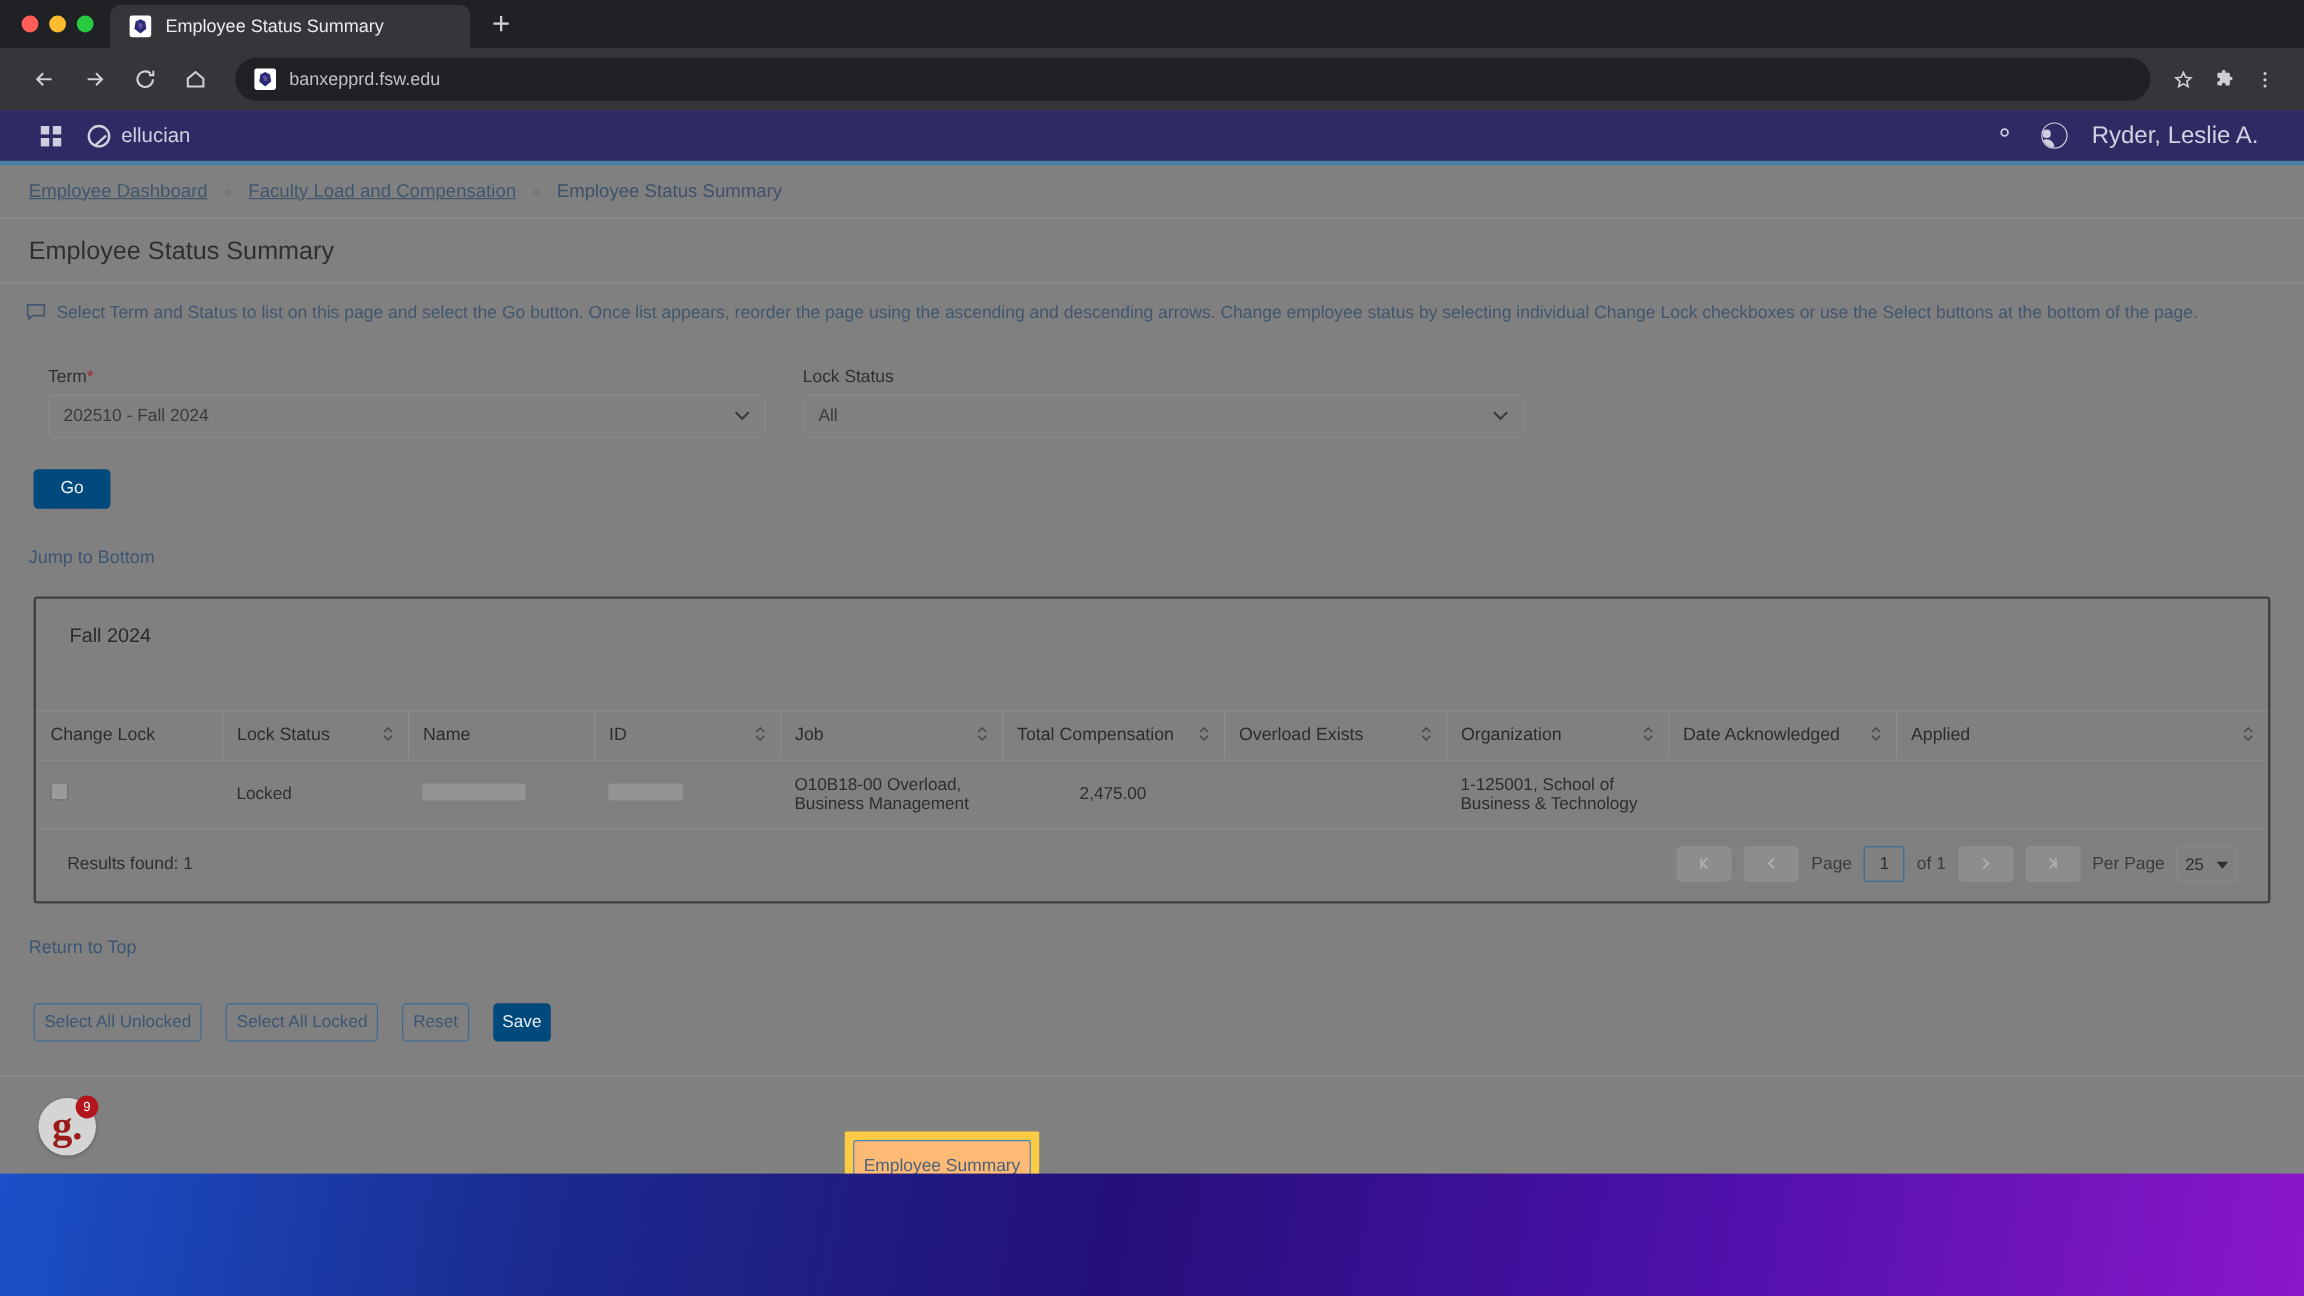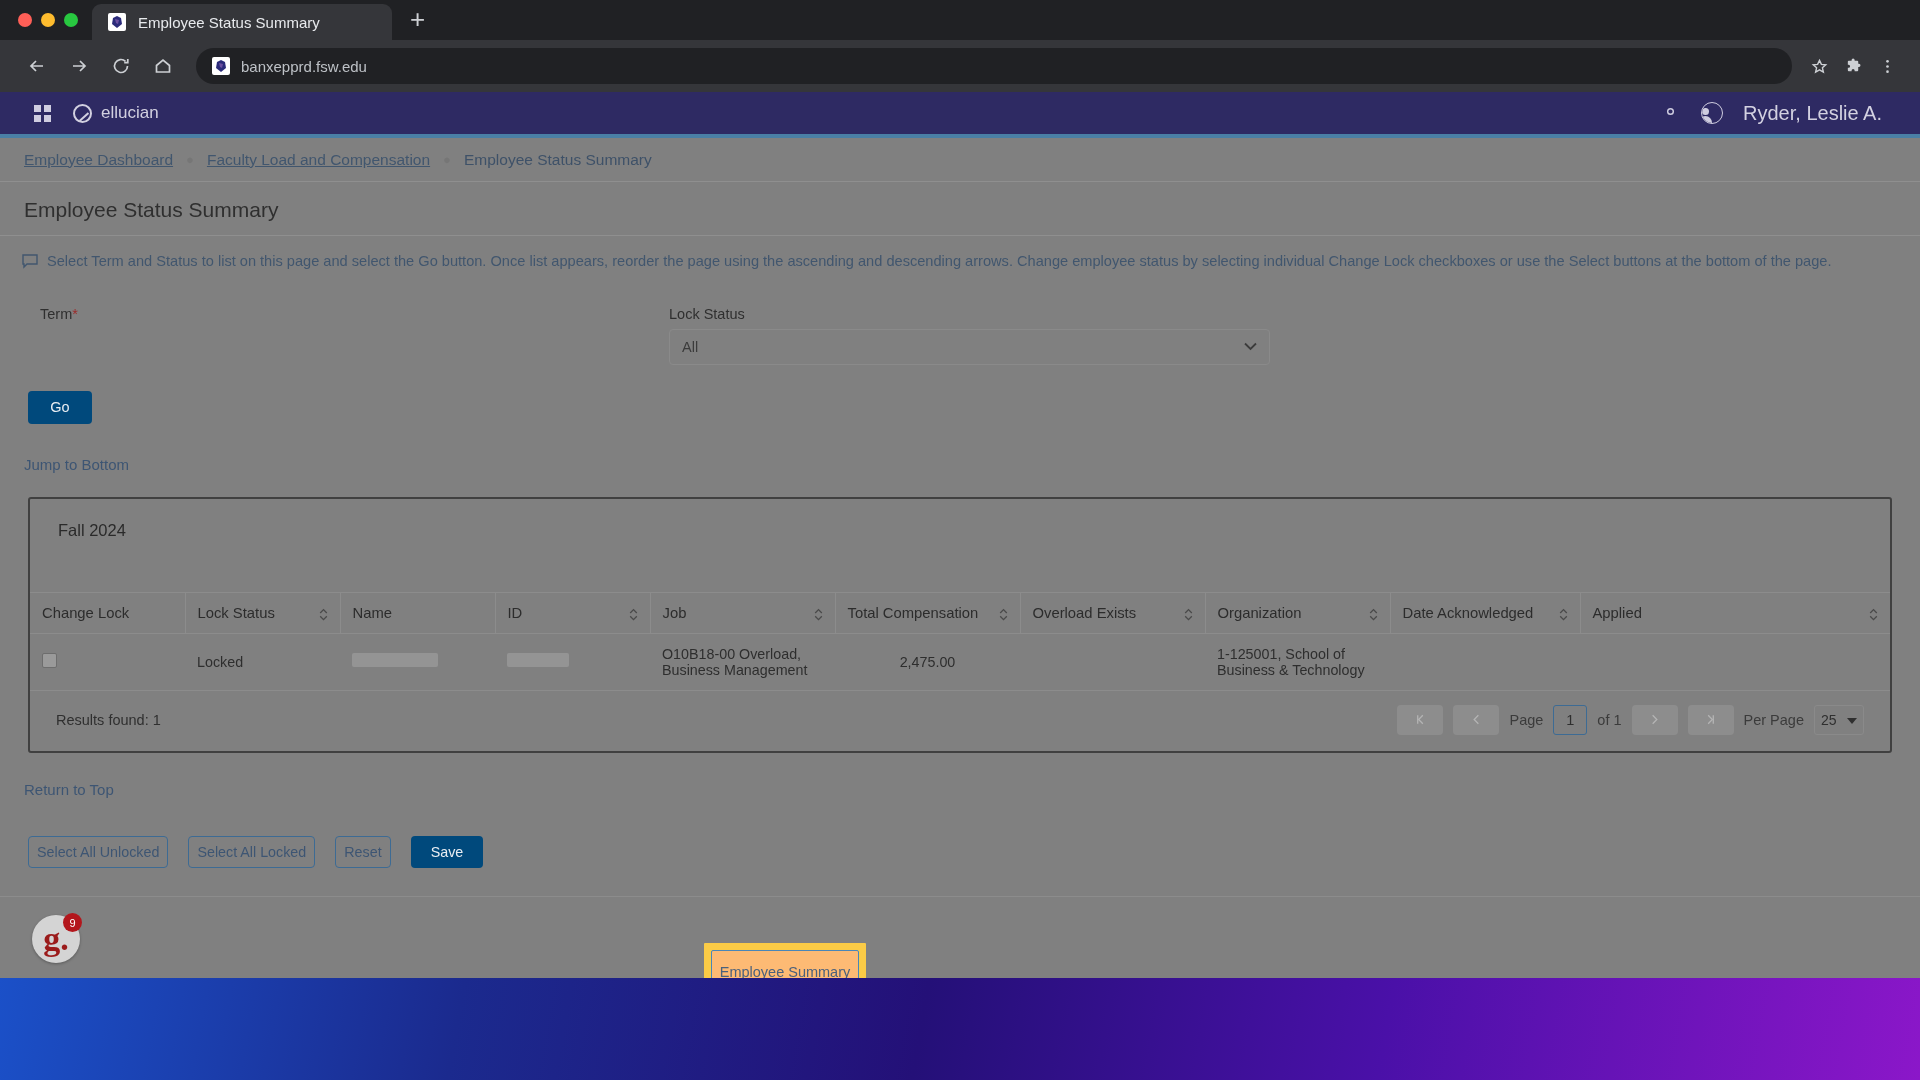--- a/index.html
+++ b/index.html
@@ -132,21 +132,21 @@
   .table-spacer { height: 52px; }
 
   table.grid { width: 100%; border-collapse: collapse; }
   table.grid th {
     text-align: left; font-weight: 400; font-size: 14.8px; color: #2c2c2c;
     padding: 12px 12px; border-top: 1px solid #8c8c8c;
     border-bottom: 1px solid #8c8c8c; border-left: 1px solid #8c8c8c;
     white-space: nowrap; vertical-align: middle;
   }
   table.grid th:first-child { border-left: none; }
-  .th-inner { display:flex; align-items:flex-end; }
+  .th-inner { display:flex; align-items:flex-start; }
   .sort-ic { margin-left: auto; padding-left: 16px; color:#4a4a4a; font-size: 11px;
     line-height: 1; display:flex; flex-direction:column; gap:1px;}
   table.grid td {
     font-size: 14.3px; color: #2e2e2e; padding: 12px 12px;
     border-bottom: 1px solid #8c8c8c; vertical-align: middle;
   }
   .cb {
     width: 15px; height: 15px; border: 1px solid #6d6d6d; border-radius: 2px;
     background: #9a9a9a; display:inline-block;
   }
@@ -179,21 +179,21 @@
     font-size: 15px; text-decoration: none; }
 
   .btn-row { display:flex; gap: 20px; padding: 38px 0 0 28px; align-items: center; }
   .obtn {
     height: 32px; border: 1px solid #3d6b94; border-radius: 4px;
     background: transparent; color: #3d5573; font-size: 14.3px;
     padding: 0 8px; font-family: inherit; cursor: pointer;
   }
   .pbtn-primary {
     height: 32px; border: none; border-radius: 4px; background: #00497c;
-    color: #e9eef3; font-size: 14.3px; padding: 0 20px;
+    color: #e9eef3; font-size: 14.3px; padding: 0 8px;
     font-family: inherit; cursor: pointer;
   }
 
   .footer-strip {
     position: absolute; left: 0; right: 0; top: 758px;
     height: 54px; border-top: 1px solid #8c8c8c;
   }
 
   
   .gbadge {
@@ -350,20 +350,28 @@
     </span>
     <div>
       <div>Select Term and Status to list on this page and select the Go button. Once list appears, reorder the page using the ascending and descending arrows. Change employee status by selecting individual Change Lock checkboxes or use the Select buttons at the bottom of the page.</div>
     </div>
   </div>
 
   <div class="form-row">
     <div class="field field-term">
       <div class="field-label">
         <span>Term</span><span class="req">*</span>
+      </div>
+      <div class="select-box">
+        <span>202510 - Fall 2024</span>
+        <span class="chev">
+          <svg width="13" height="9" viewBox="0 0 13 9" fill="none" stroke="#3b3b3b" stroke-width="1.8">
+              <path d="M1 1.5 6.5 7 12 1.5"></path>
+            </svg>
+        </span>
       </div>
     </div>
     <div class="field field-lock">
       <div class="field-label">Lock Status</div>
       <div class="select-box">
         <span>All</span>
         <span class="chev">
           <svg width="13" height="9" viewBox="0 0 13 9" fill="none" stroke="#3b3b3b" stroke-width="1.8">
               <path d="M1 1.5 6.5 7 12 1.5"></path>
             </svg>

